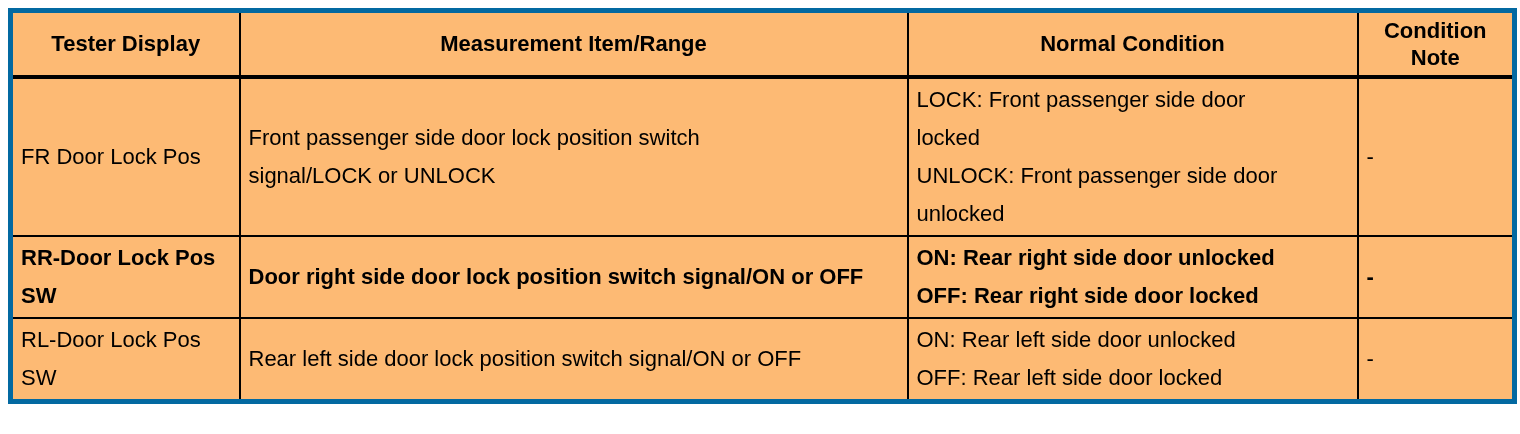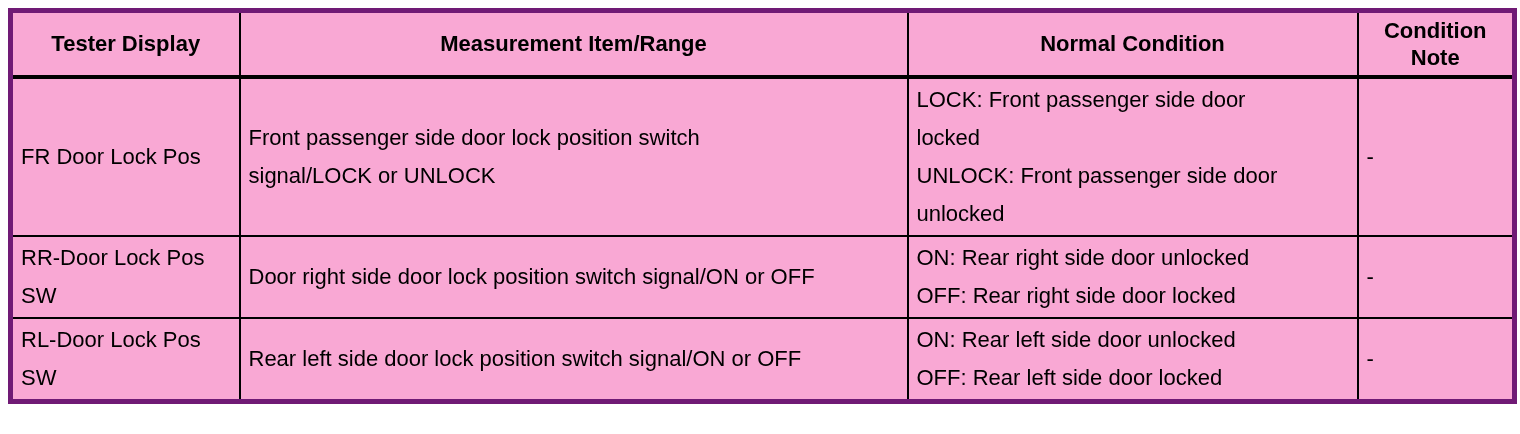--- a/index.html
+++ b/index.html
@@ -16,22 +16,22 @@
   }
   .table-wrap {
     position: absolute;
     left: 8px;
     top: 8px;
   }
   table.data-list {
     border-collapse: collapse;
     table-layout: fixed;
     width: 1504px;
-    background: #f9a8d4;
-    border: 5px solid #701a75;
+    background: #fdba74;
+    border: 5px solid #0369a1;
   }
   .data-list th,
   .data-list td {
     border: 2px solid #000000;
     font-size: 22px;
     line-height: 38px;
     padding: 2px 8px;
     vertical-align: middle;
     white-space: pre-line;
     overflow: hidden;
@@ -43,21 +43,21 @@
     border-bottom: 4px solid #000000;
     line-height: 27px;
   }
   .col-tester   { width: 229px; }
   .col-measure  { width: 668px; }
   .col-normal   { width: 450px; }
   .col-note     { width: 157px; }
   tr.header-row    { height: 66px; }
   tr.row-0 { height: 132px; }
   tr.row-1 { height: 73px; }
-  tr.row-2 { height: 54px; }
+  tr.row-2 { height: 54px; font-weight: bold; }
   tr.row-3 { height: 65px; }
 </style>
 </head>
 <body>
 
 <div class="table-wrap">
   <table class="data-list">
     <colgroup>
       <col class="col-tester">
       <col class="col-measure">

